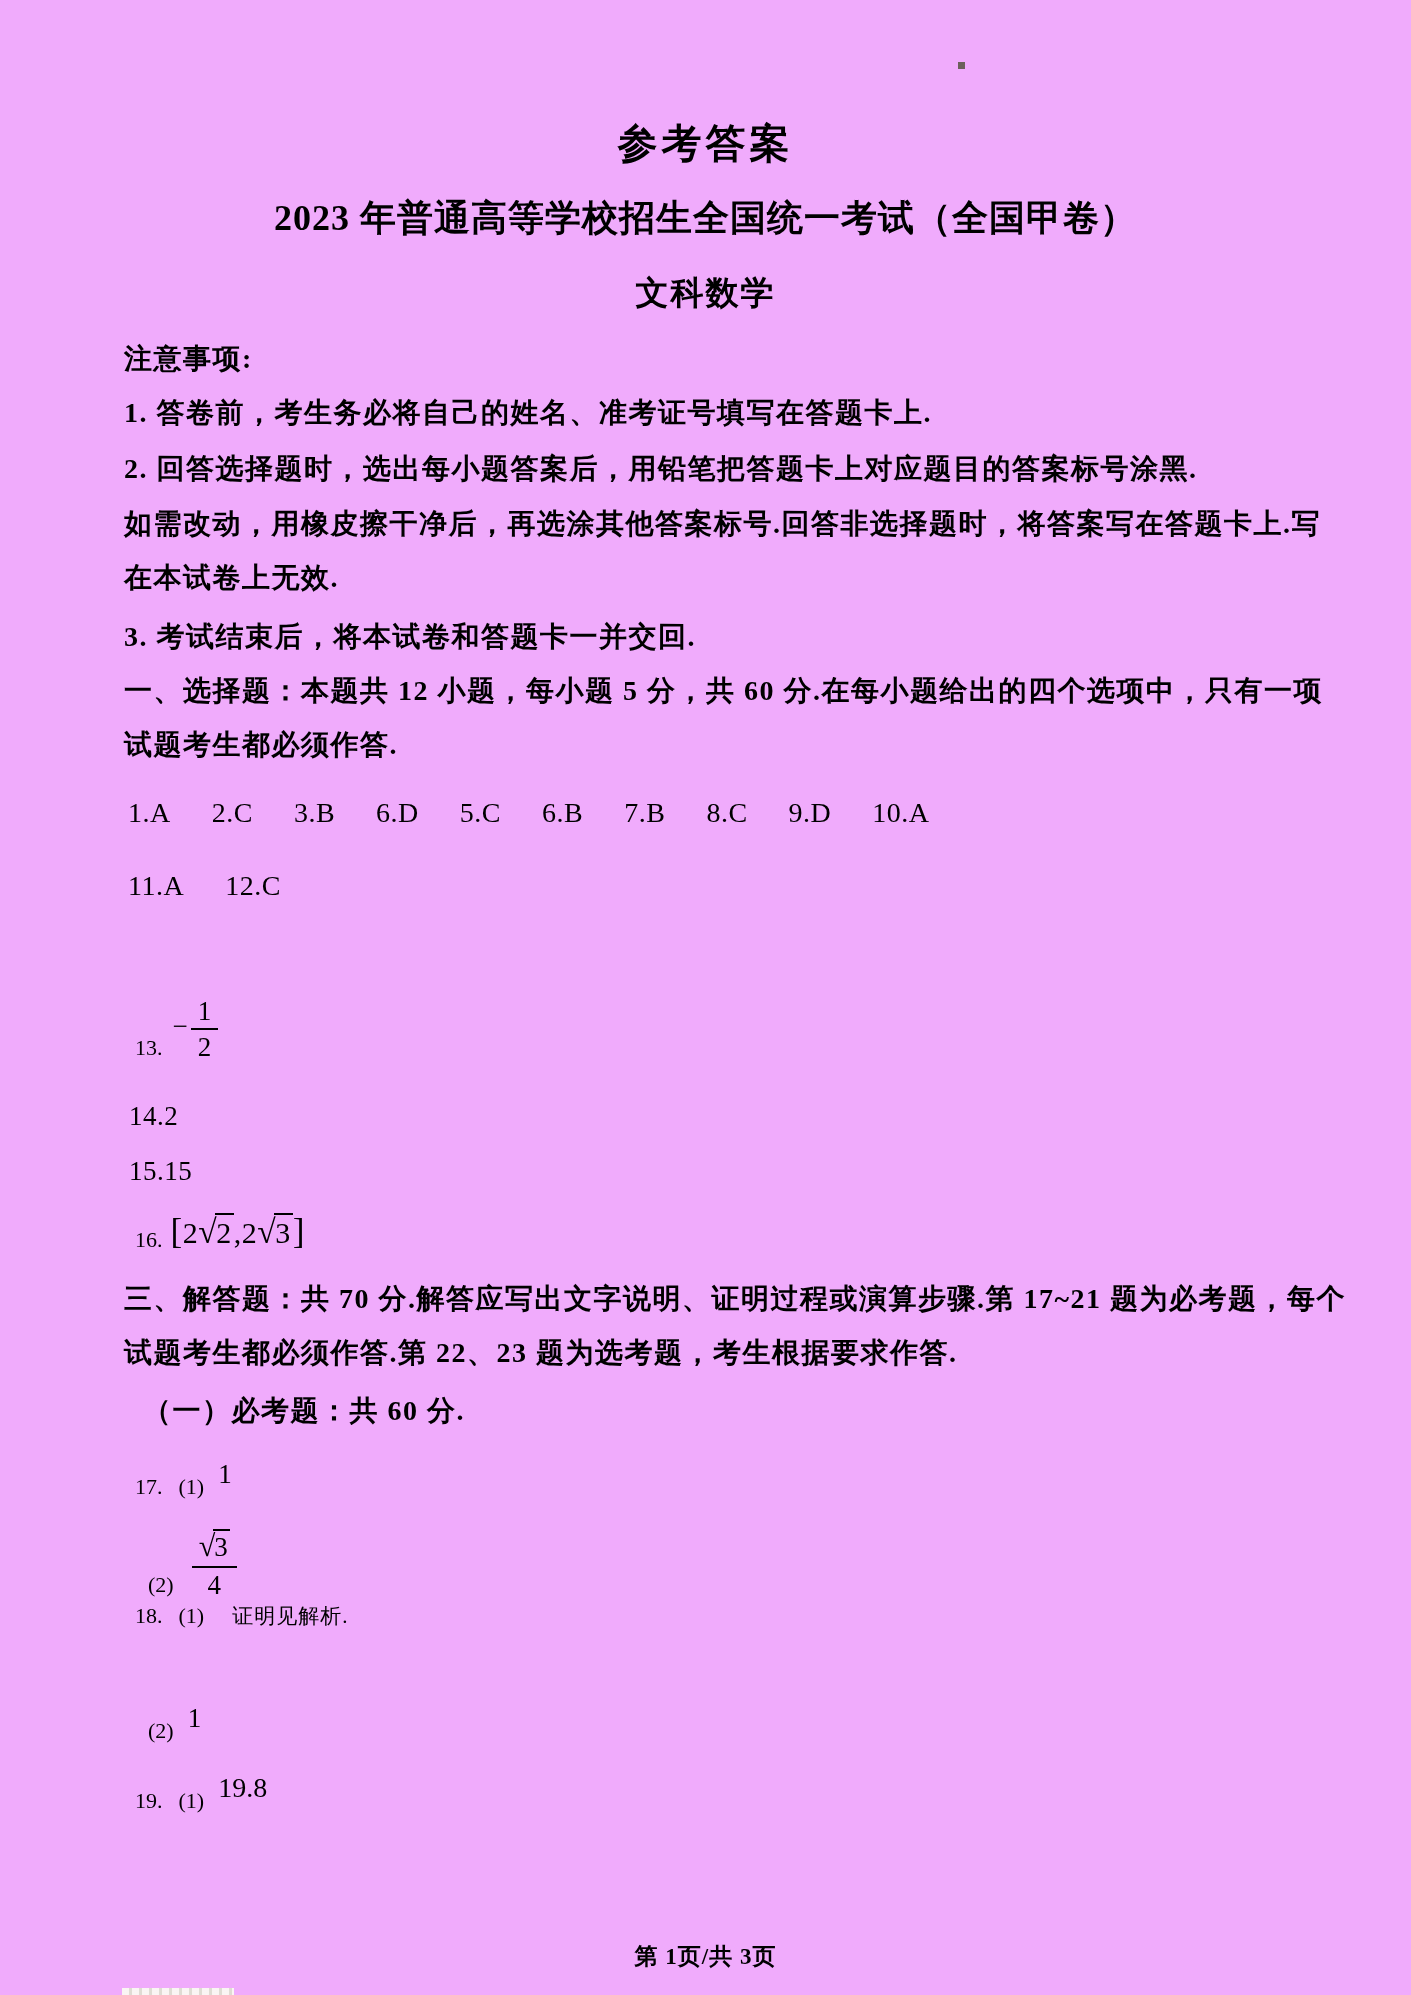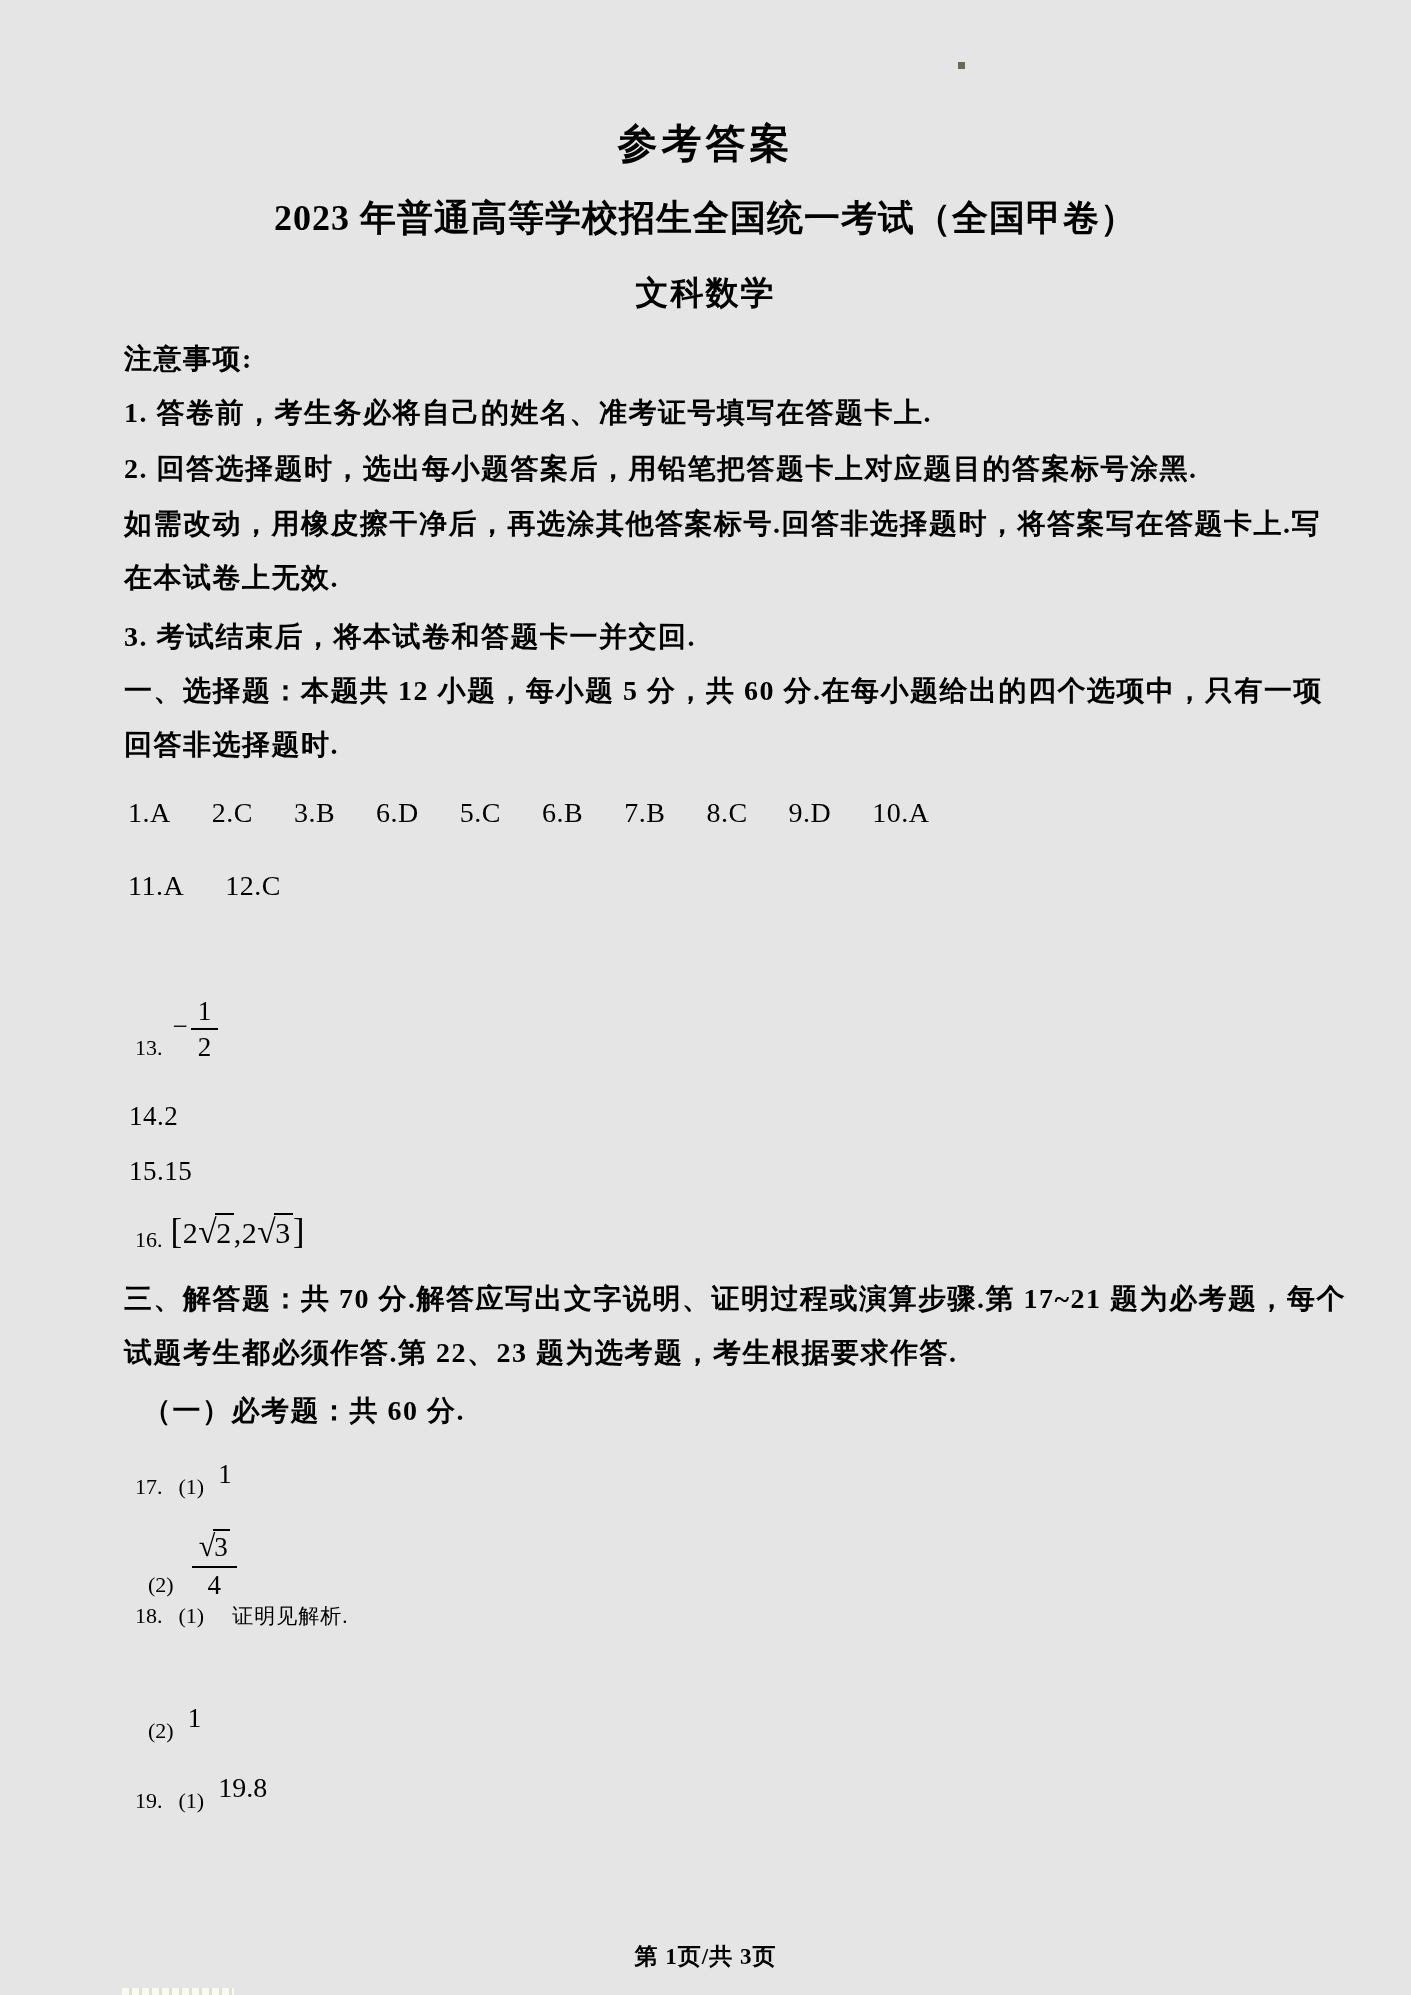--- a/index.html
+++ b/index.html
@@ -1,20 +1,20 @@
 <!DOCTYPE html>
 <html><head>
 <meta charset="utf-8">
 <style>
   html, body { margin: 0; padding: 0; }
   .page {
     position: relative;
     width: 1411px;
     height: 1995px;
-    background: #e5e5e5;
+    background: #f0abfc;
     color: #000;
     font-family: "Liberation Serif", "DejaVu Serif", serif;
     overflow: hidden;
   }
   .center-line {
     position: absolute; left: 0; right: 0;
     text-align: center; margin: 0; font-weight: 700; white-space: nowrap;
   }
   .t1 { top: 116px; font-size: 40px; letter-spacing: 4px; }
   .t2 { top: 194px; font-size: 36px; letter-spacing: 1px; }
@@ -68,21 +68,21 @@
   <h3 class="center-line t3">文科数学</h3>
 
   <div class="bodyline cn-bold" style="top:344px">注意事项:</div>
   <div class="bodyline cn-bold" style="top:398px">1. 答卷前，考生务必将自己的姓名、准考证号填写在答题卡上.</div>
   <div class="bodyline cn-bold" style="top:454px">2. 回答选择题时，选出每小题答案后，用铅笔把答题卡上对应题目的答案标号涂黑.</div>
   <div class="bodyline cn-bold" style="top:509px">如需改动，用橡皮擦干净后，再选涂其他答案标号.回答非选择题时，将答案写在答题卡上.写</div>
   <div class="bodyline cn-bold" style="top:563px">在本试卷上无效.</div>
   <div class="bodyline cn-bold" style="top:622px">3. 考试结束后，将本试卷和答题卡一并交回.</div>
 
   <div class="bodyline cn-bold" style="top:676px">一、选择题：本题共 12 小题，每小题 5 分，共 60 分.在每小题给出的四个选项中，只有一项</div>
-  <div class="bodyline cn-bold" style="top:730px">回答非选择题时.</div>
+  <div class="bodyline cn-bold" style="top:730px">试题考生都必须作答.</div>
 
   <div class="bodyline answers" style="top:798px; left:128px">
     <span>1.A</span>
     <span>2.C</span>
     <span>3.B</span>
     <span>6.D</span>
     <span>5.C</span>
     <span>6.B</span>
     <span>7.B</span>
     <span>8.C</span>

